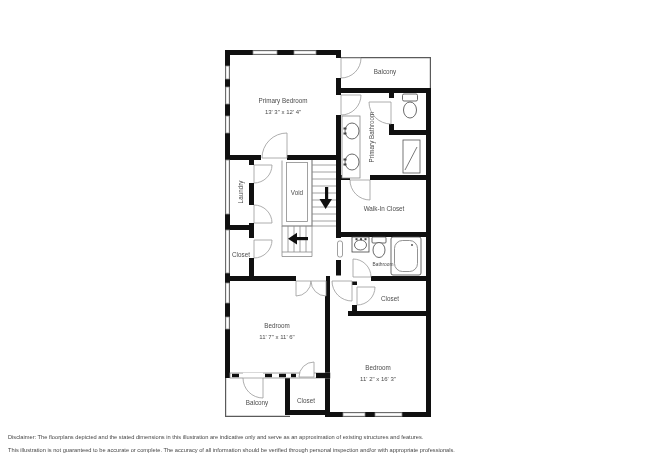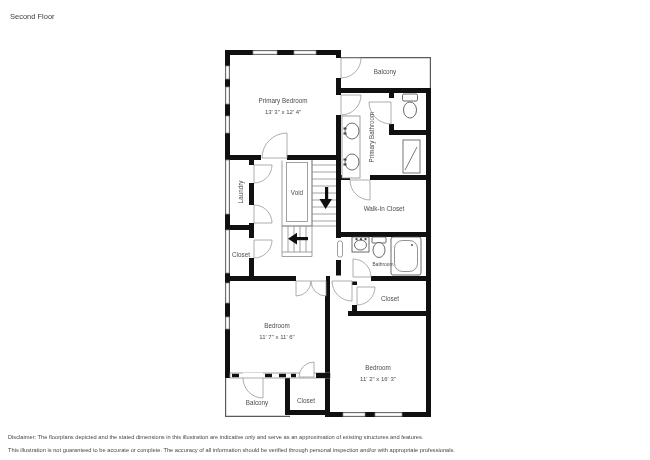--- a/index.html
+++ b/index.html
@@ -13,21 +13,20 @@
   .footer div{font-size:5.7px;line-height:12.5px;}
   text{fill:#4c4c4c;}
   .rlbl{font-size:6.3px;}
   .rdim{font-size:6px;}
   .rsm{font-size:4.8px;}
 </style>
 </head>
 <body>
 
 <div class="header">
-  <div class="floor">Second Floor</div>
 </div>
 
 <svg class="plan" width="650" height="460" viewBox="0 0 650 460" xmlns="http://www.w3.org/2000/svg">
 
   <g stroke="#5a5a5a" stroke-width="1.2" fill="none">
     <path d="M341,57.6 H430.4 V88"></path>
     <path d="M225.6,378 V416.4 H290"></path>
   </g>
 
   <g stroke="#8a8a8a" stroke-width="0.8" fill="none">

